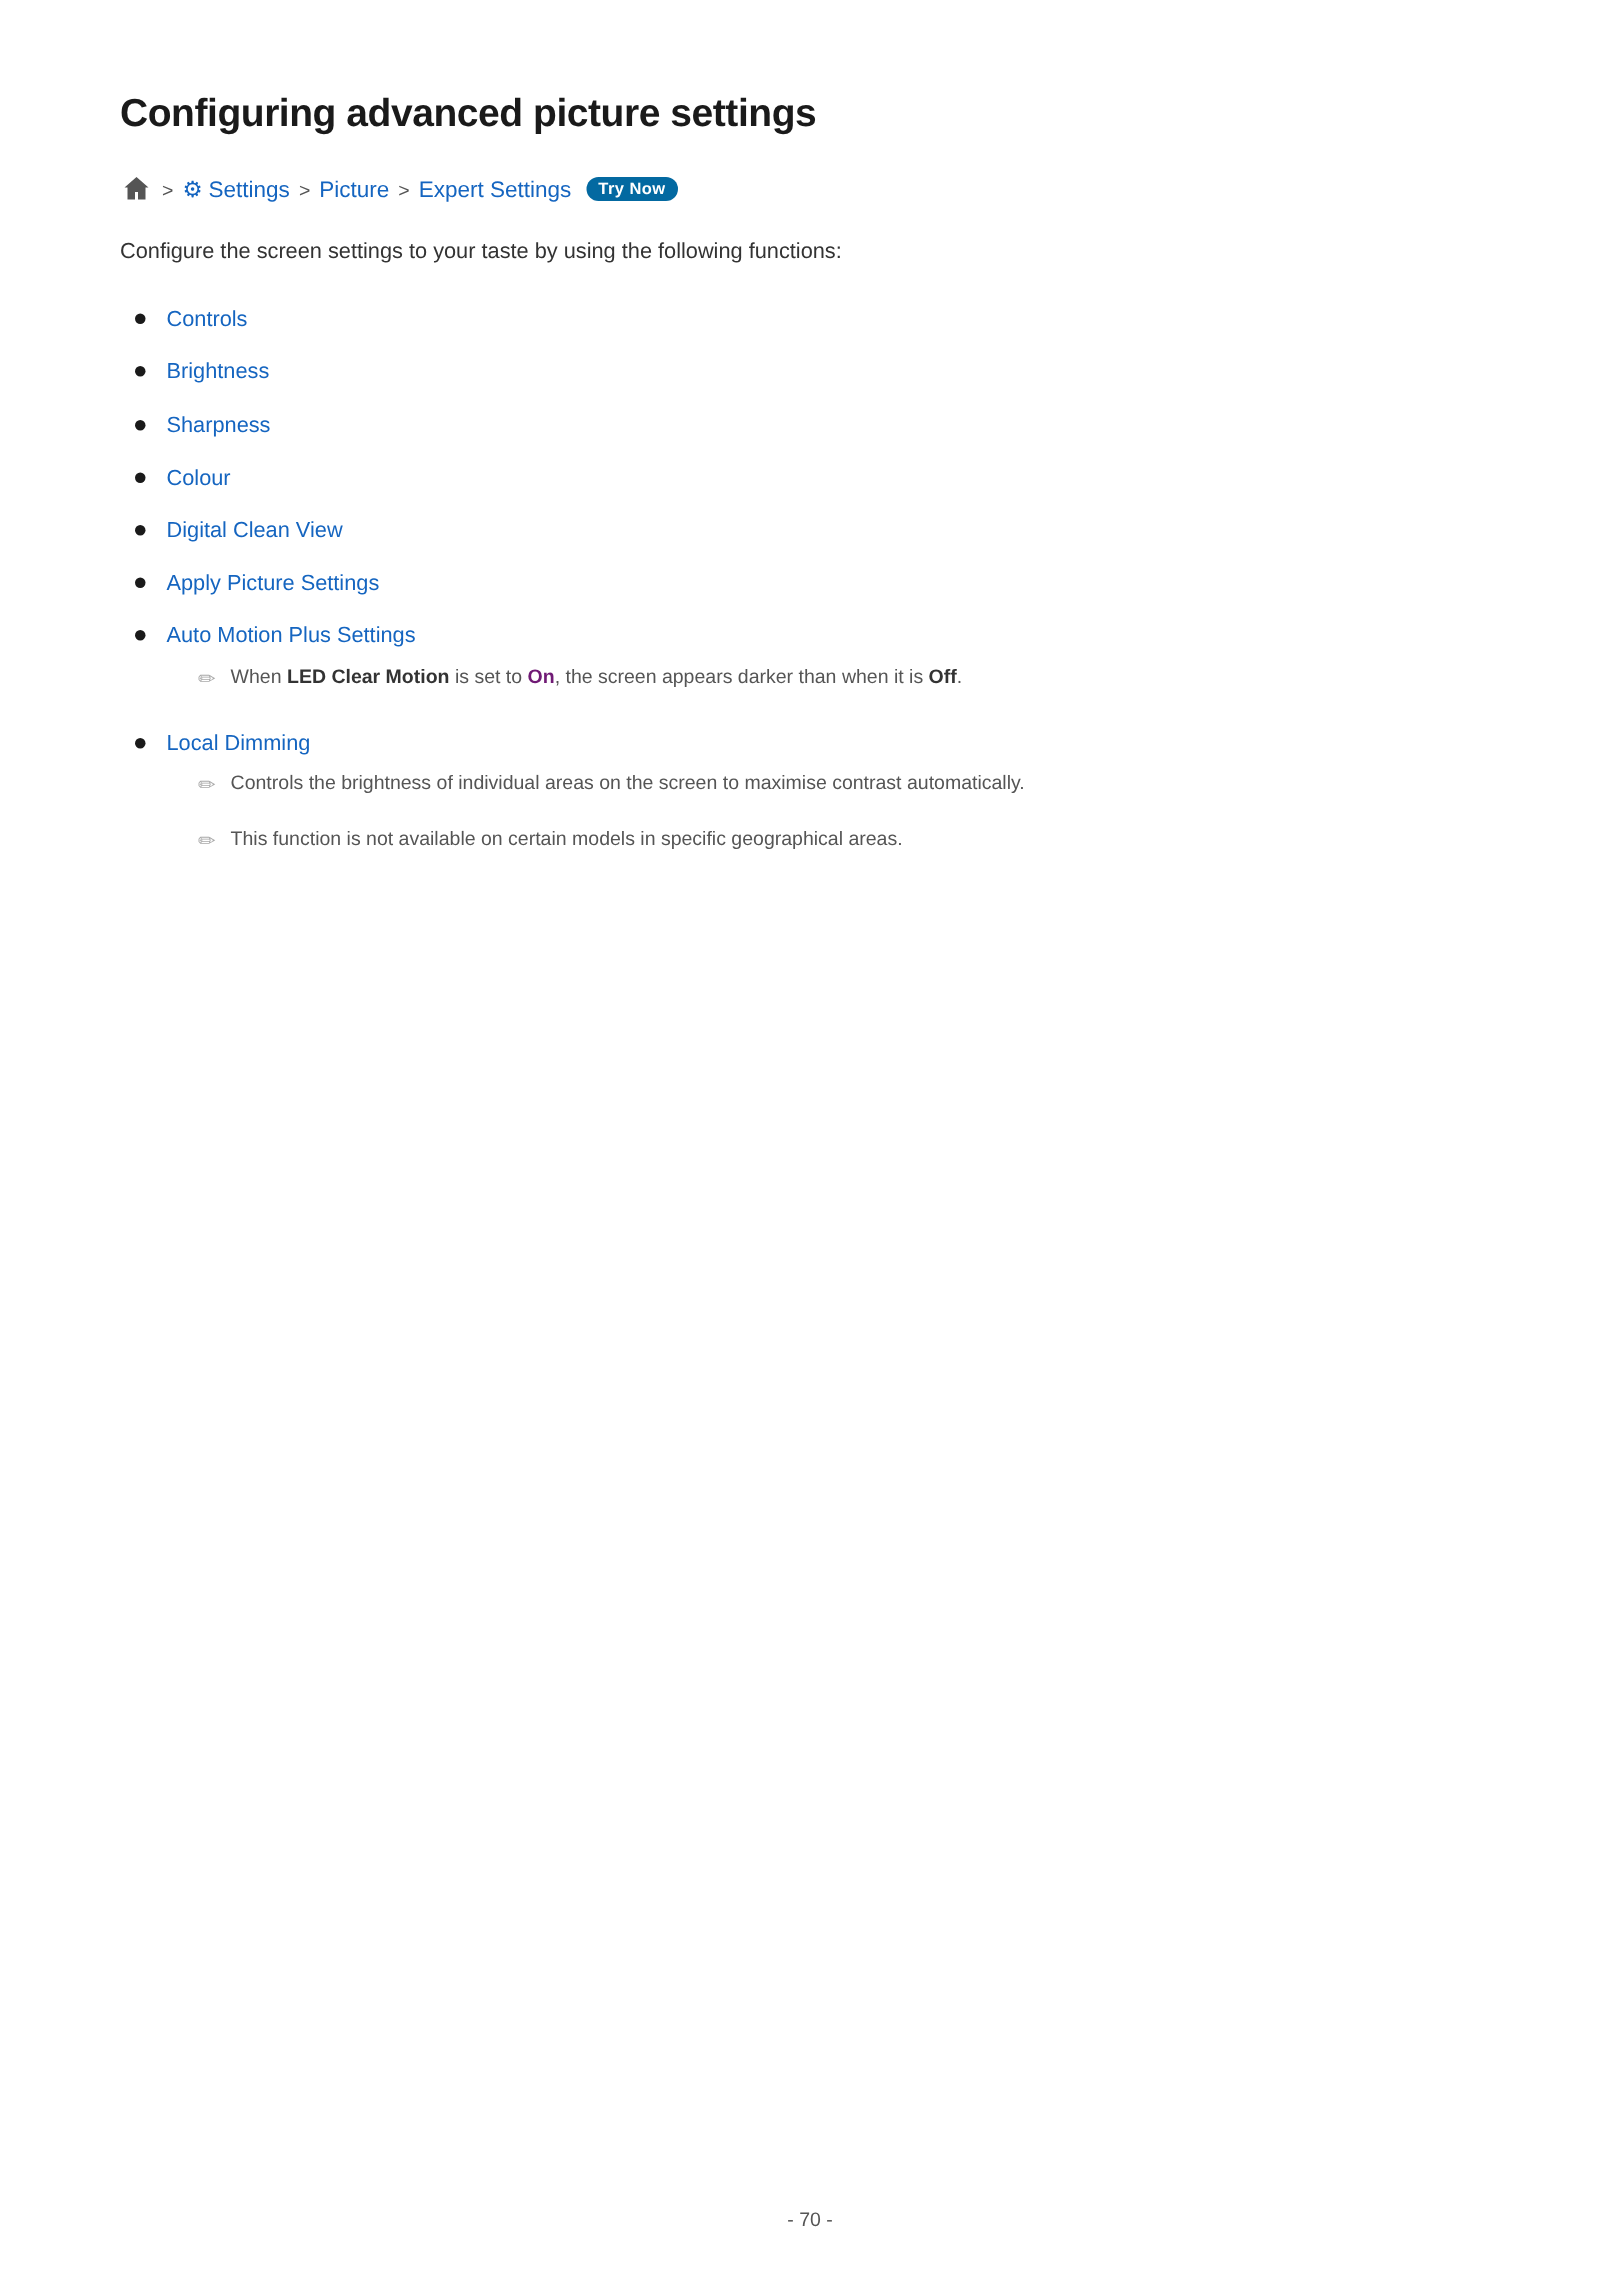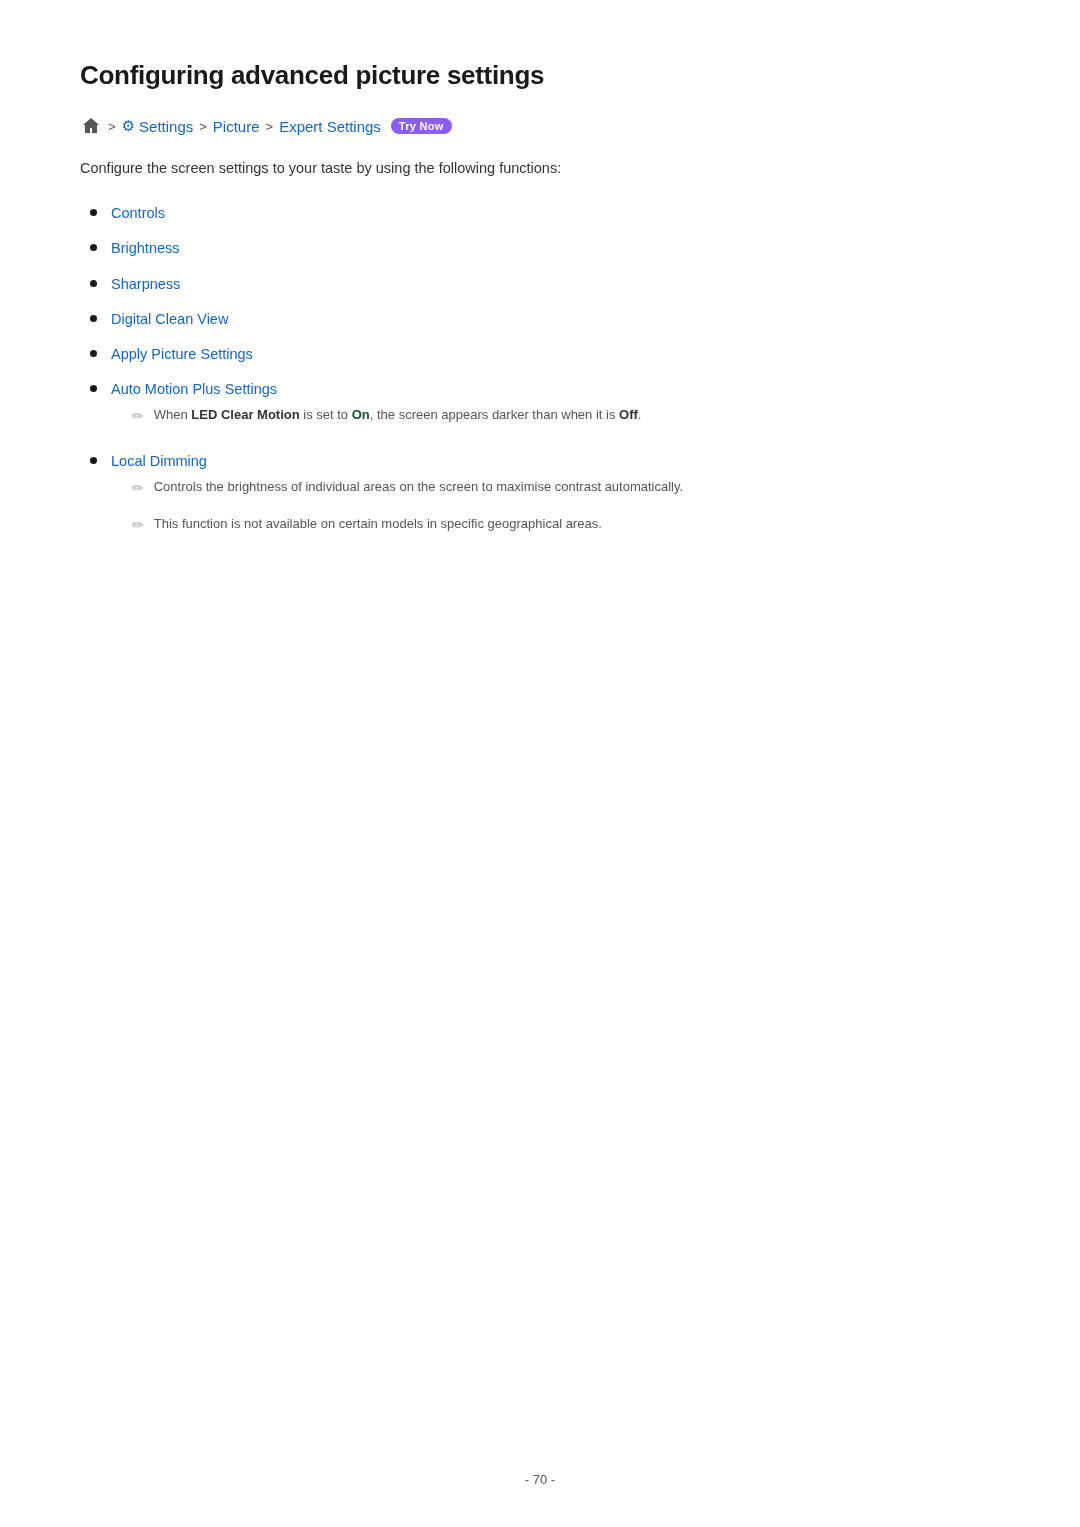--- a/index.html
+++ b/index.html
@@ -63,21 +63,21 @@
       font-size: 15px;
     }
 
     .breadcrumb-link {
       color: #1565c0;
       font-size: 15px;
       font-weight: 400;
     }
 
     .try-now-badge {
-      background-color: #8b5cf6;
+      background-color: #0369a1;
       color: #ffffff;
       font-size: 11px;
       font-weight: 600;
       padding: 2px 8px;
       border-radius: 10px;
       margin-left: 4px;
       letter-spacing: 0.3px;
     }
 
     .intro-text {
@@ -139,21 +139,21 @@
       font-size: 13px;
       color: #555;
     }
 
     .note-text .bold-inline {
       font-weight: 700;
       color: #333;
     }
 
     .note-text .link-inline {
-      color: #14532d;
+      color: #701a75;
       font-weight: 600;
     }
 
     .page-footer {
       position: absolute;
       bottom: 40px;
       left: 0;
       right: 0;
       text-align: center;
       font-size: 13px;
@@ -199,20 +199,24 @@
       <span class="bullet-dot"></span>
       <span class="link-blue">Brightness</span>
     </li>
 
 
     <li>
       <span class="bullet-dot"></span>
       <span class="link-blue">Sharpness</span>
     </li>
 
+    <li>
+      <span class="bullet-dot"></span>
+      <span class="link-blue">Colour</span>
+    </li>
 
 
     <li>
       <span class="bullet-dot"></span>
       <span class="link-blue">Digital Clean View</span>
     </li>
 
     <li>
       <span class="bullet-dot"></span>
       <span class="link-blue">Apply Picture Settings</span>

